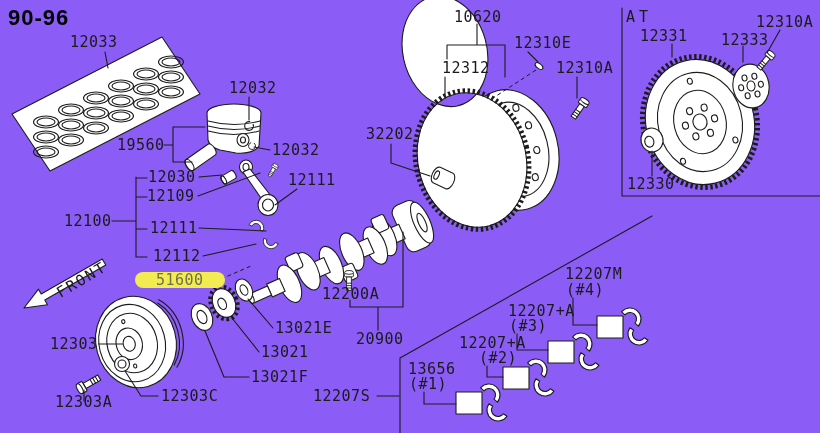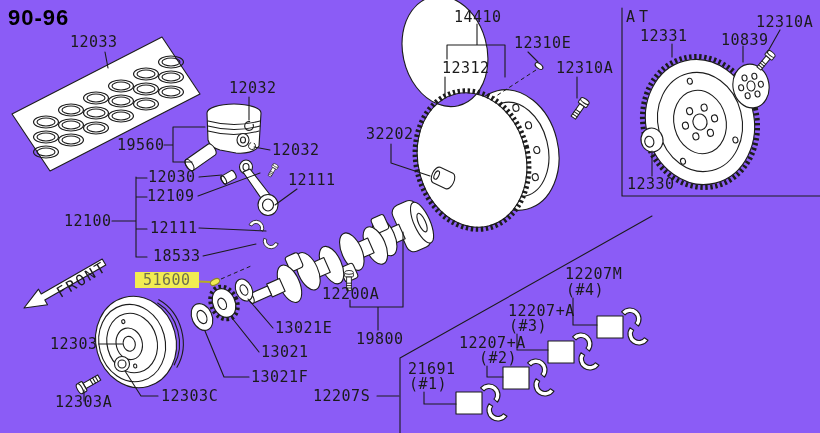--- a/index.html
+++ b/index.html
@@ -2,21 +2,21 @@
 <html><head>
 <meta charset="utf-8">
 <style>
   html,body{margin:0;padding:0;background:#fff;}
   .stage{position:relative;width:820px;height:433px;background:#8b5cf6;overflow:hidden;
          font-family:"DejaVu Sans Mono",monospace;}
   .stage svg{position:absolute;left:0;top:0;}
   .lbl{position:absolute;font:15px "DejaVu Sans Mono",monospace;color:#1b1b1b;
        white-space:pre;letter-spacing:.5px;line-height:16px;}
   .code{font:bold 22px "Liberation Sans",sans-serif;color:#000;letter-spacing:1px;}
-  .hl{background:#f2ec52;color:#70704e;padding:0 8px;}
+  .hl{background:#f2ec52;color:#70704e;padding:0 21px;border-radius:8px;}
   .front{transform:rotate(-31deg);transform-origin:0 50%;letter-spacing:2px;}
   .at{letter-spacing:4px;}
   
   .s{stroke:#1c1c1c;stroke-width:1.1;fill:none;stroke-linecap:round;stroke-linejoin:round;}
   .w{stroke:#1c1c1c;stroke-width:1.1;fill:#fff;stroke-linejoin:round;}
   .teeth{stroke:#1c1c1c;stroke-width:5;fill:none;stroke-dasharray:2.4 2.6;}
   .dash{stroke:#1c1c1c;stroke-width:1;fill:none;stroke-dasharray:4 3;}
   .ylw{stroke:#b5ac25;stroke-width:2;fill:none;}
   .key{fill:#f2ec52;stroke:#8d8626;stroke-width:1;}
 </style>
@@ -263,44 +263,44 @@
 
 <div class="lbl" style="left:70px;top:34px">12033</div>
 <div class="lbl" style="left:229px;top:80px">12032</div>
 <div class="lbl" style="left:117px;top:137px">19560</div>
 <div class="lbl" style="left:272px;top:142px">12032</div>
 <div class="lbl" style="left:148px;top:169px">12030</div>
 <div class="lbl" style="left:147px;top:188px">12109</div>
 <div class="lbl" style="left:288px;top:172px">12111</div>
 <div class="lbl" style="left:64px;top:213px">12100</div>
 <div class="lbl" style="left:150px;top:220px">12111</div>
-<div class="lbl" style="left:153px;top:248px">18533</div>
+<div class="lbl" style="left:153px;top:248px">12112</div>
 <div class="lbl hl" style="left:135px;top:272px">51600</div>
 <div class="lbl front" style="left:58px;top:286px">FRONT</div>
 <div class="lbl" style="left:50px;top:336px">12303</div>
 <div class="lbl" style="left:55px;top:394px">12303A</div>
 <div class="lbl" style="left:161px;top:388px">12303C</div>
 <div class="lbl" style="left:275px;top:320px">13021E</div>
 <div class="lbl" style="left:261px;top:344px">13021</div>
 <div class="lbl" style="left:251px;top:369px">13021F</div>
 <div class="lbl" style="left:322px;top:286px">12200A</div>
-<div class="lbl" style="left:356px;top:331px">19800</div>
+<div class="lbl" style="left:356px;top:331px">20900</div>
 <div class="lbl" style="left:313px;top:388px">12207S</div>
-<div class="lbl" style="left:408px;top:361px">21691</div>
+<div class="lbl" style="left:408px;top:361px">13656</div>
 <div class="lbl" style="left:409px;top:376px">(#1)</div>
 <div class="lbl" style="left:459px;top:335px">12207+A</div>
 <div class="lbl" style="left:479px;top:350px">(#2)</div>
 <div class="lbl" style="left:508px;top:303px">12207+A</div>
 <div class="lbl" style="left:509px;top:318px">(#3)</div>
 <div class="lbl" style="left:565px;top:266px">12207M</div>
 <div class="lbl" style="left:566px;top:282px">(#4)</div>
-<div class="lbl" style="left:454px;top:9px">14410</div>
+<div class="lbl" style="left:454px;top:9px">10620</div>
 <div class="lbl" style="left:514px;top:35px">12310E</div>
 <div class="lbl" style="left:442px;top:60px">12312</div>
 <div class="lbl" style="left:556px;top:60px">12310A</div>
 <div class="lbl" style="left:366px;top:126px">32202</div>
 <div class="lbl at" style="left:626px;top:9px">AT</div>
 <div class="lbl" style="left:640px;top:28px">12331</div>
-<div class="lbl" style="left:721px;top:32px">10839</div>
+<div class="lbl" style="left:721px;top:32px">12333</div>
 <div class="lbl" style="left:756px;top:14px">12310A</div>
 <div class="lbl" style="left:627px;top:176px">12330</div>
 
 </div>
 
 </body></html>

